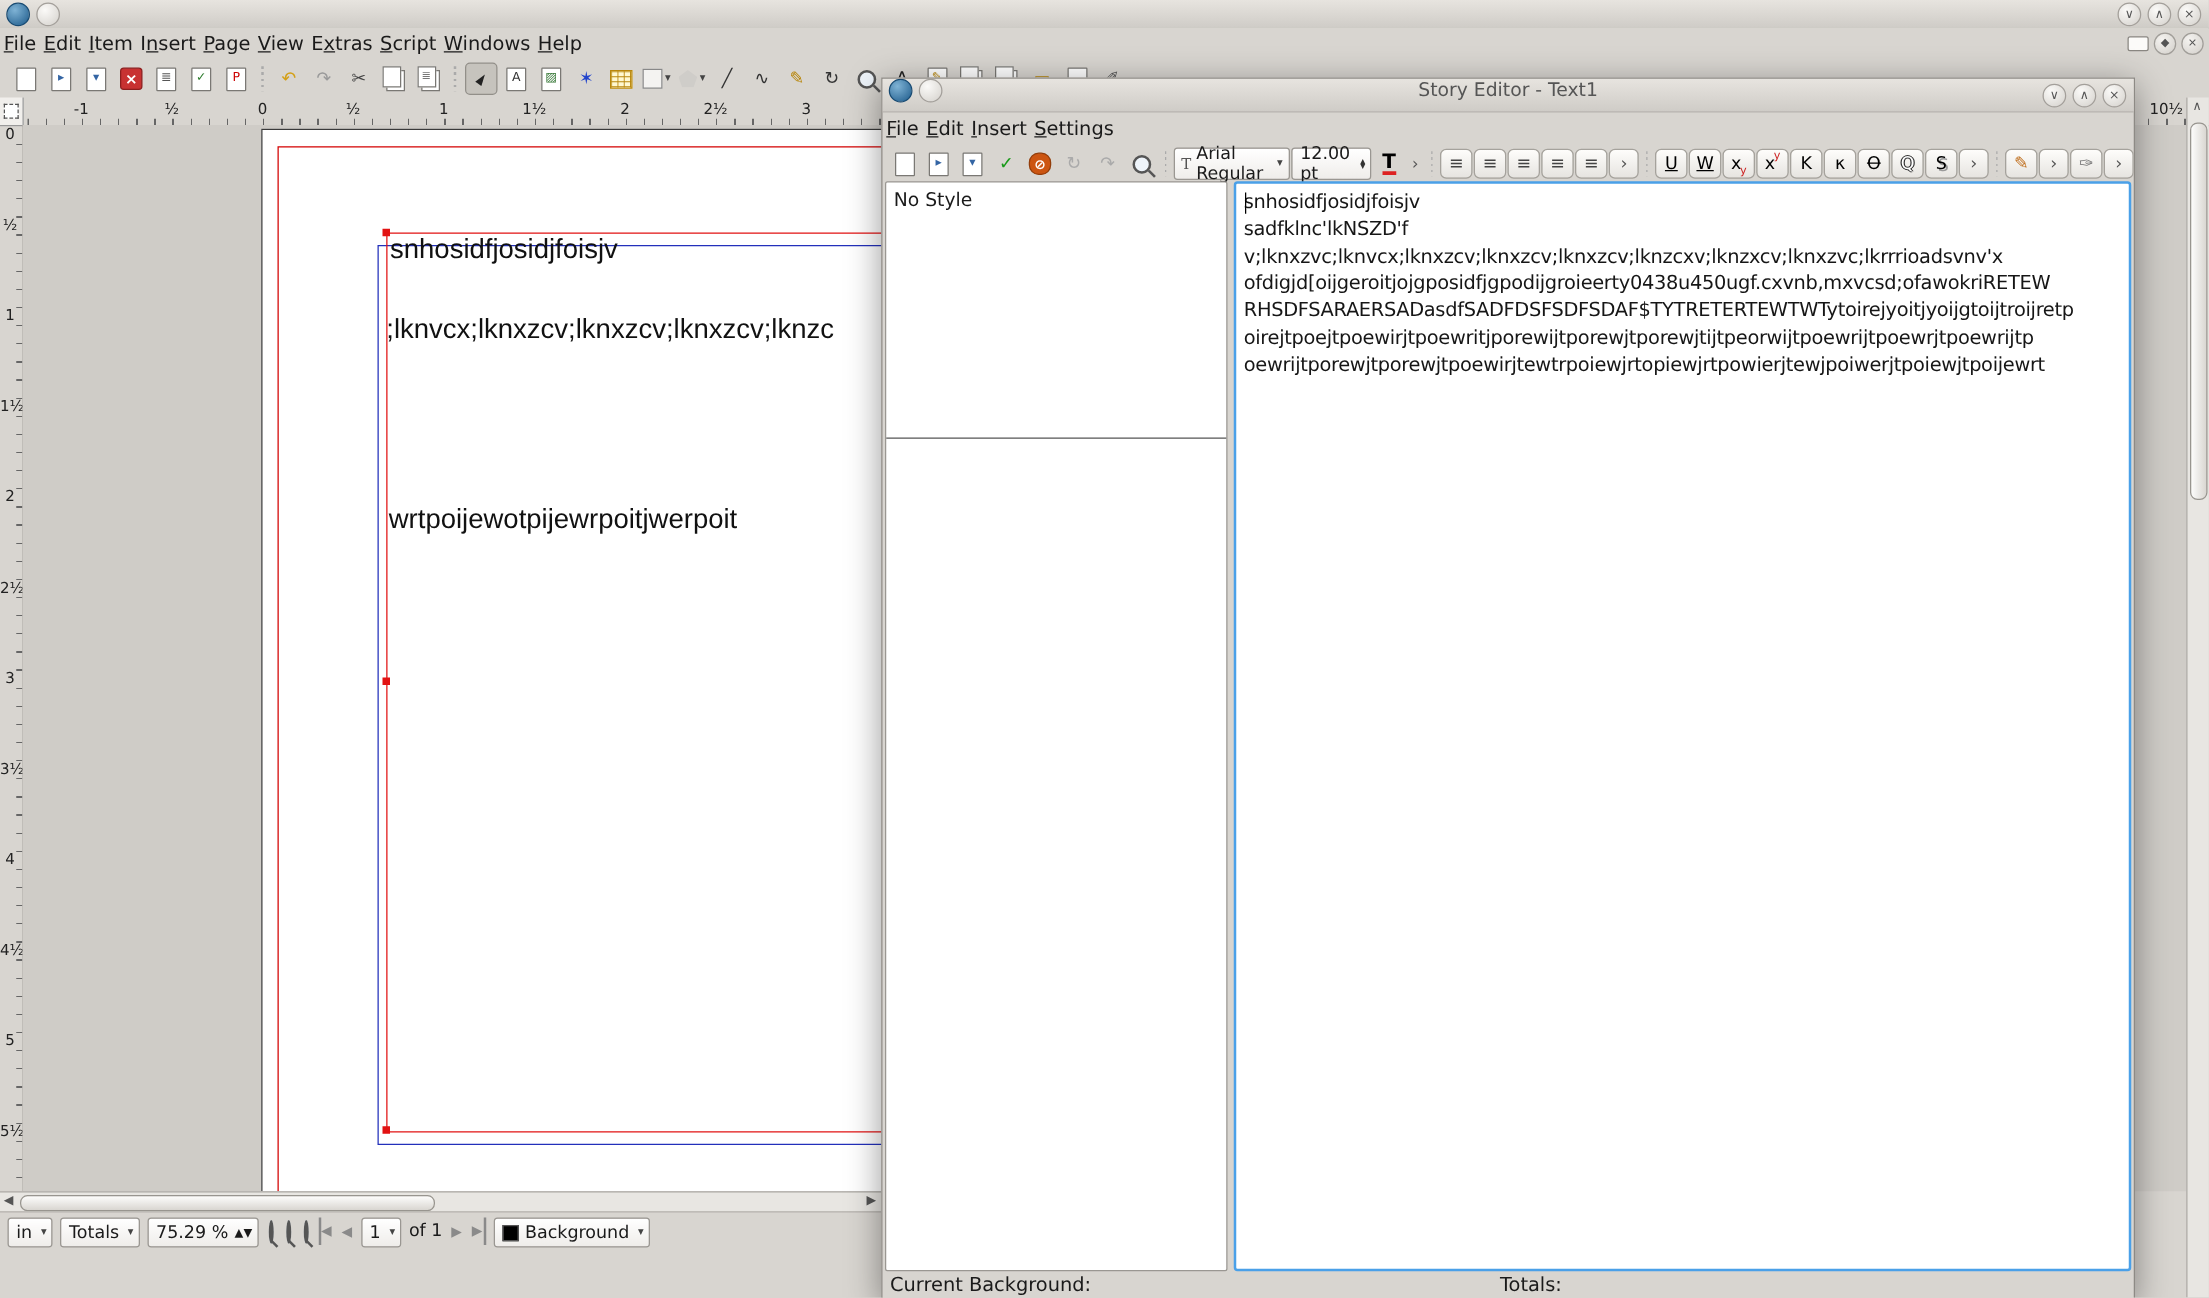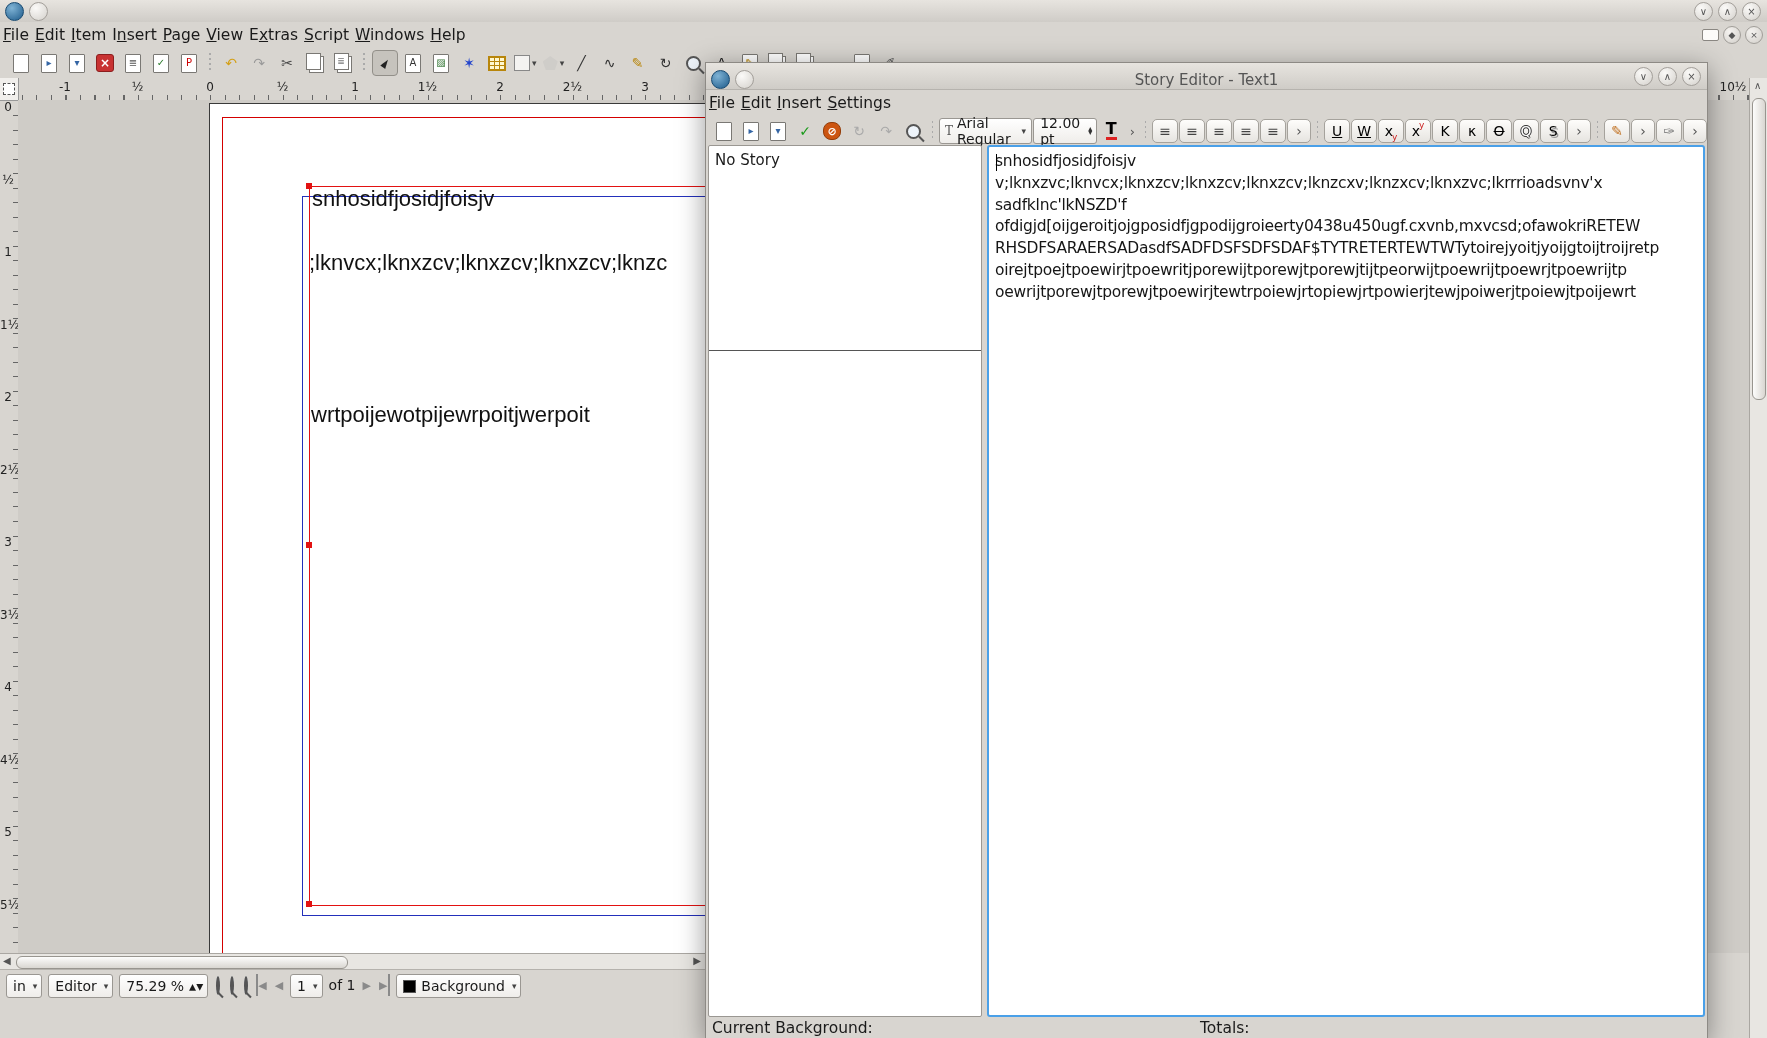--- a/index.html
+++ b/index.html
@@ -126,21 +126,21 @@
   .sqswatch{width:11px;height:11px;background:#000;border:1px solid #555;display:inline-block}
   .navbtn{color:#8a8a8a;font-size:11px;background:none;border:none;padding:2px 1px;height:22px}
   .nav-ends{border-left:2px solid #8a8a8a;padding-left:0;line-height:1}
   .nav-ends2{border-right:2px solid #8a8a8a;line-height:1}
   .magbtn{background:none;border:none;height:22px;padding:1px 2px}
 
   
   .sewin{position:absolute;left:705px;top:62px;width:1001px;height:976px;background:#d8d5d0;
     border:1px solid #8d8a85;box-shadow:0 6px 26px rgba(0,0,0,.4);overflow:hidden;}
   .se-titlebar{position:relative;height:26px;background:linear-gradient(#e7e4df,#cfccc7);
-    border-bottom:1px solid #b6b3ae;display:flex;align-items:flex-end;}
+    border-bottom:1px solid #b6b3ae;display:flex;align-items:flex-start;}
   .se-titlebar .title{position:absolute;left:0;right:0;text-align:center;font-size:15px;color:#555;}
   .se-menubar{height:26px;display:flex;align-items:center;font-size:15.5px;}
   .se-toolbar{height:30px;display:flex;align-items:center;gap:1px;padding-left:5px;}
   .se-body{position:absolute;left:0;top:82px;width:1001px;height:872px;display:flex;}
   .stylepanel{width:272px;background:#fff;border:1px solid #9a9792;border-radius:2px;
     margin-left:2px;position:relative;font-size:15px;}
   .stylepanel .noStyle{padding:5px 2px 0 6px;}
   .stylepanel .pdiv{position:absolute;left:0;top:204px;width:100%;height:1px;background:#555}
   .se-text{flex:1;margin:0 2px 0 5px;background:#fff;border:2px solid #4aa0e8;border-radius:3px;
     padding:4px 6px;font-size:15.5px;letter-spacing:-0.25px;line-height:21.8px;
@@ -332,21 +332,21 @@
   <span class="sarr">∧</span>
   <div class="thumb"></div>
 </div>
 
 <div class="statusbar">
   <span class="sel">
     <span>in</span>
     <span class="dd">▾</span>
   </span>
   <span class="sel">
-    <span>Editor</span>
+    <span>Totals</span>
     <span class="dd">▾</span>
   </span>
   <span class="sel">
     <span>75.29 %</span>
     <span class="arrows"><span>▴</span><span>▾</span></span>
   </span>
   <button class="magbtn"><span class="g mag"></span></button>
   <button class="magbtn"><span class="g mag"></span></button>
   <button class="magbtn"><span class="g mag"></span></button>
   <button class="navbtn nav-ends">◀</button>
@@ -495,28 +495,28 @@
           <span class="g" style="color: rgb(119, 119, 119);">✑</span>
         </button>
         <button class="tbtn raised flat">
           <span class="g">›</span>
         </button>
       </span>
   </div>
 
   <div class="se-body">
     <div class="stylepanel">
-      <div class="noStyle">No Story</div>
+      <div class="noStyle">No Style</div>
       <div class="pdiv"></div>
     </div>
     <div class="se-text" id="se-text">
       <div class="caret"></div>
     <div class="ln">snhosidfjosidjfoisjv</div>
+        <div class="ln">sadfklnc'lkNSZD'f</div>
         <div class="ln">v;lknxzvc;lknvcx;lknxzcv;lknxzcv;lknxzcv;lknzcxv;lknzxcv;lknxzvc;lkrrrioadsvnv'x</div>
-        <div class="ln">sadfklnc'lkNSZD'f</div>
         <div class="ln">ofdigjd[oijgeroitjojgposidfjgpodijgroieerty0438u450ugf.cxvnb,mxvcsd;ofawokriRETEW</div>
         <div class="ln">RHSDFSARAERSADasdfSADFDSFSDFSDAF$TYTRETERTEWTWTytoirejyoitjyoijgtoijtroijretp</div>
         <div class="ln">oirejtpoejtpoewirjtpoewritjporewijtporewjtporewjtijtpeorwijtpoewrijtpoewrjtpoewrijtp</div>
         <div class="ln">oewrijtporewjtporewjtpoewirjtewtrpoiewjrtopiewjrtpowierjtewjpoiwerjtpoiewjtpoijewrt</div>
       </div>
   </div>
 
   <div class="se-footer">
     <span style="left:6px;top:2px">Current Background:</span>
     <span style="left:494px;top:2px">Totals:</span>

